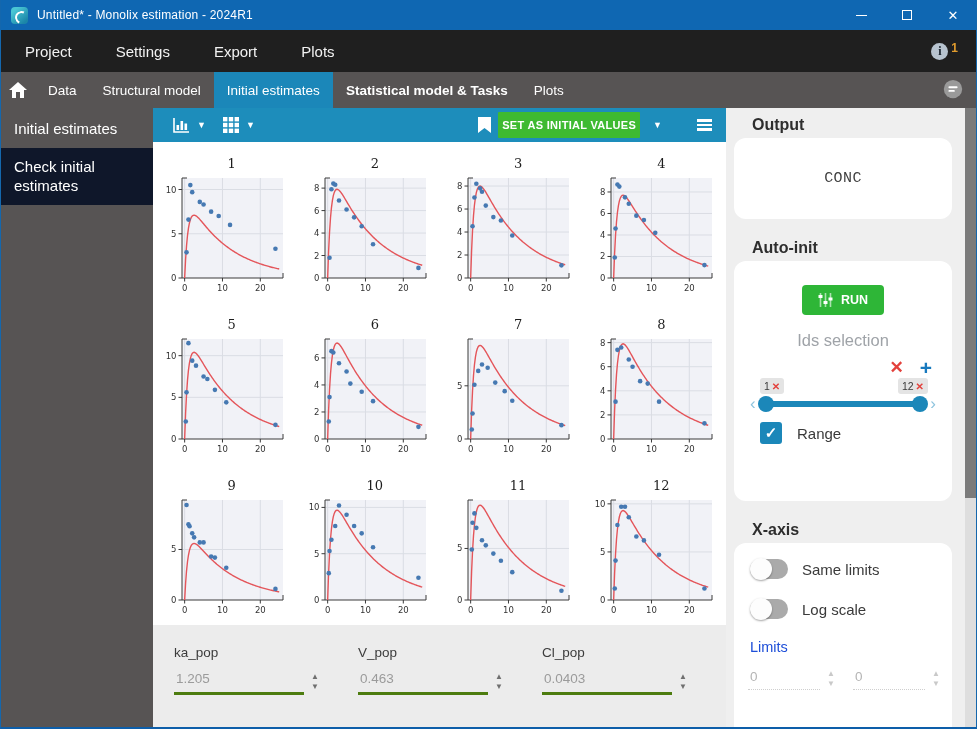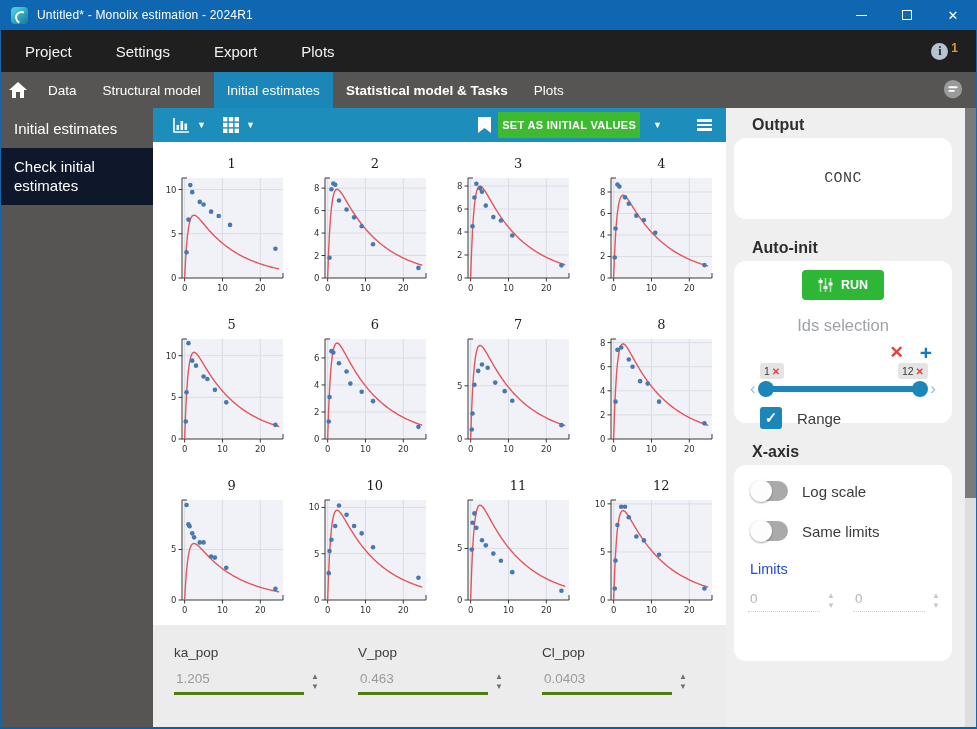--- a/index.html
+++ b/index.html
@@ -66,21 +66,21 @@
   .stepper { display:flex; flex-direction:column; margin-left:7px; line-height:7px; font-size:8px; color:#6f6f6f; gap:3px; }
   .stepper.light { color:#c9c9c9; }
 
   
   .panel { flex:1; background:#efefef; position:relative; overflow:hidden; padding:8px 24px 0 8px; }
   .scroll-track { position:absolute; right:0; top:0; width:11px; height:100%; background:#dedede; }
   .scroll-thumb { position:absolute; right:0; top:0; width:11px; height:390px; background:#7b7b7b; }
   .panel h3 { font-size:16px; font-weight:bold; color:#2e2e2e; margin:0 0 4px 18px; font-weight:600; }
   .card { background:#fff; border-radius:12px; padding:12px 14px; margin-bottom:20px; }
   .card.output { height:81px; display:flex; align-items:center; justify-content:center; font-size:15px; color:#3f3f3f; letter-spacing:.4px;font-family:Liberation Mono, monospace; }
-  .card.autoinit { height:162px; padding-top:9px; }
+  .card.autoinit { height:240px; padding-top:24px; }
   .run-btn { display:flex; align-items:center; gap:8px; margin:0 auto; background:#2eb637; border:none; color:#fff;
              font-weight:bold; font-size:12.5px; padding:8px 16px; border-radius:4px; font-family:"Liberation Sans",sans-serif;}
   .ids-label { text-align:center; color:#9fa3a8; font-size:16.5px; margin-top:16px; }
   .icons-row { display:flex; justify-content:flex-end; gap:16px; margin:10px 6px 2px 0; }
   .x-del { color:#e3413c; font-size:17px; font-weight:bold; line-height:16px;}
   .plus-add { color:#1779be; font-size:21px; font-weight:bold; line-height:16px;}
   .badge-row { display:flex; justify-content:space-between; margin:0 10px 2px 12px; }
   .badge { background:#e4e4e4; border-radius:3px; font-size:10.5px; color:#3a3a3a; padding:2px 4px; display:flex; gap:2px; align-items:center;}
   .badge .bx { color:#e3413c; font-weight:bold; font-size:10px; }
   .slider-row { display:flex; align-items:center; margin:2px 0 10px 0; }
@@ -728,27 +728,27 @@
           <span class="range-label">Range</span>
         </div>
       </div>
 
       <h3>X-axis</h3>
       <div class="card xaxis">
         <div class="toggle-row">
           <span class="toggle">
               <span class="tknob"></span>
             </span>
-          <span class="toggle-label">Log scale</span>
+          <span class="toggle-label">Same limits</span>
         </div>
         <div class="toggle-row">
           <span class="toggle">
               <span class="tknob"></span>
             </span>
-          <span class="toggle-label">Same limits</span>
+          <span class="toggle-label">Log scale</span>
         </div>
         <div class="limits-label">Limits</div>
         <div class="limits-row">
           <div class="limit-field">
             <input class="limit-input" disabled="" value="0" style="">
             <span class="stepper light">
                 <span>▲</span>
                 <span>▼</span>
               </span>
           </div>

